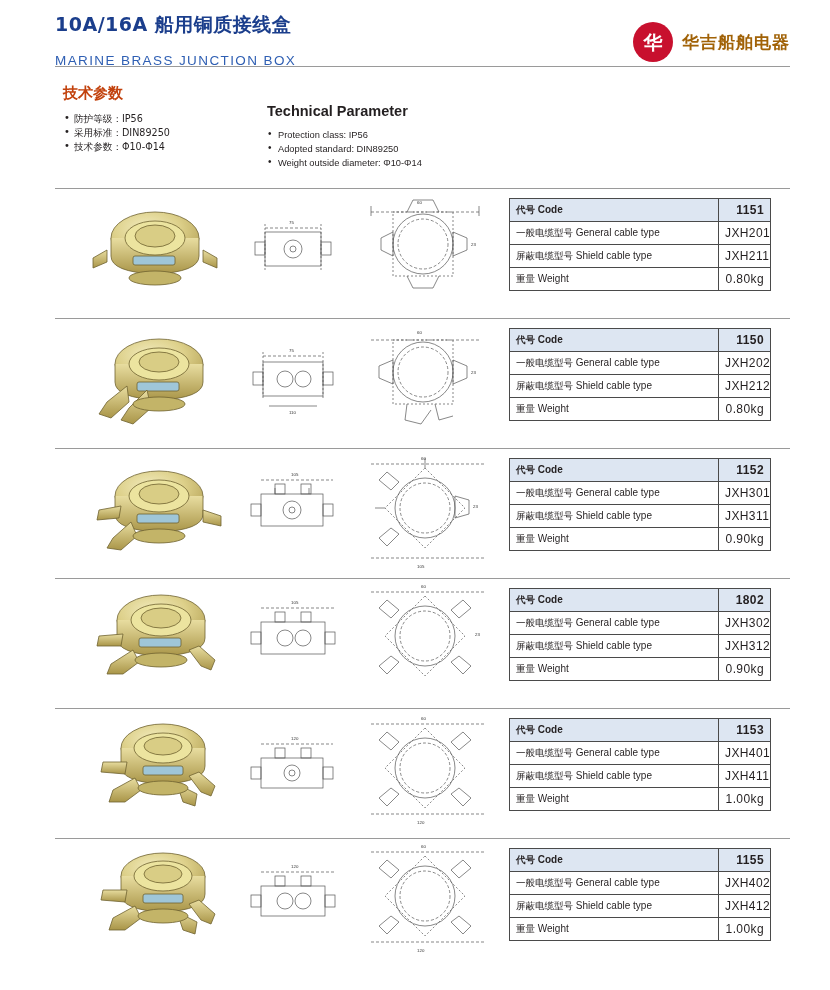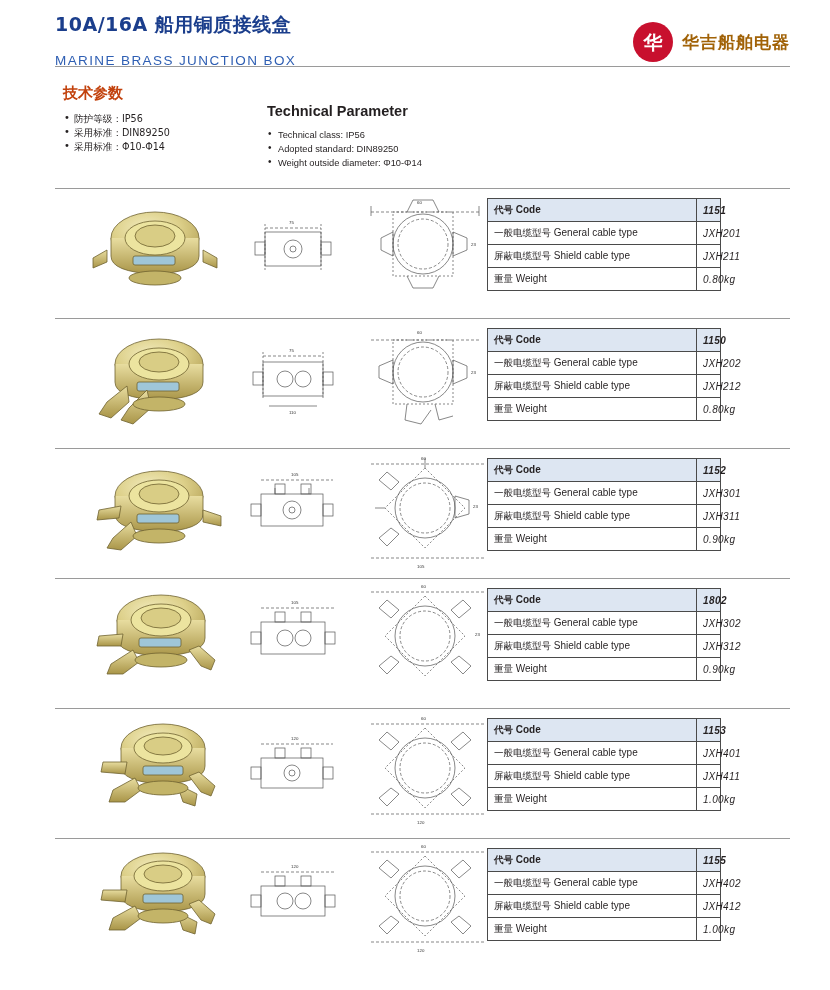--- a/index.html
+++ b/index.html
@@ -178,40 +178,39 @@
   .cell-dwg2 {
     position: absolute;
     left: 300px;
     top: 2px;
     width: 150px;
     height: 122px;
   }
   
   table.codetab {
     position: absolute;
-    left: 432px;
+    left: 454px;
     top: 10px;
-    width: 234px;
+    width: 262px;
     border-collapse: collapse;
     table-layout: fixed;
   }
   table.codetab td {
     border: 1px solid #4a4a4a;
     height: 22px;
     font-size: 10px;
     padding: 0 6px;
     color: #231f20;
     vertical-align: middle;
   }
   table.codetab td.lbl { width: 196px; }
   table.codetab td.val {
-    text-align: left;
-    font-size: 10px;
+    text-align: right;
+    font-size: 12px;
     letter-spacing: 0.4px;
-    font-style: italic;
   }
   table.codetab tr.head td {
     background: #dde6f2;
     font-weight: bold;
   }
   table.codetab tr.head td.val { font-weight: bold; }
   .cjk {
     font-family: "DejaVu Sans", sans-serif;
     font-size: 9.5px;
   }
@@ -236,25 +235,25 @@
       <div class="brand-name">华吉船舶电器</div>
     </div>
   </div>
   <div class="hrule top"></div>
 
   <div class="spec">
     <div class="spec-col-cn">
       <div class="spec-h-cn">技术参数</div>
       <div class="spec-item cn">防护等级：IP56</div>
       <div class="spec-item cn">采用标准：DIN89250</div>
-      <div class="spec-item cn">采用标准：Φ10-Φ14</div>
+      <div class="spec-item cn">技术参数：Φ10-Φ14</div>
     </div>
     <div class="spec-col-en">
       <div class="spec-h-en">Technical Parameter</div>
-      <div class="spec-item">Technical class: IP56</div>
+      <div class="spec-item">Protection class: IP56</div>
       <div class="spec-item">Adopted standard: DIN89250</div>
       <div class="spec-item">Weight outside diameter: Φ10-Φ14</div>
     </div>
   </div>
 
   <div class="row" style="top:188px">
     <div class="sep"></div>
 
     <div class="cell-photo">
       <svg width="180" height="116" viewBox="0 0 180 116">

